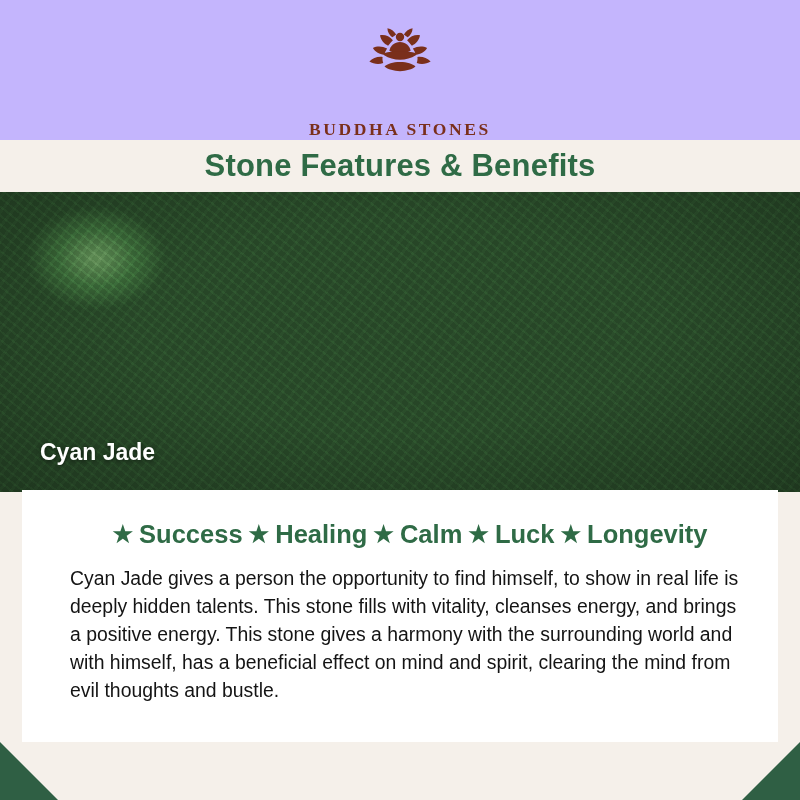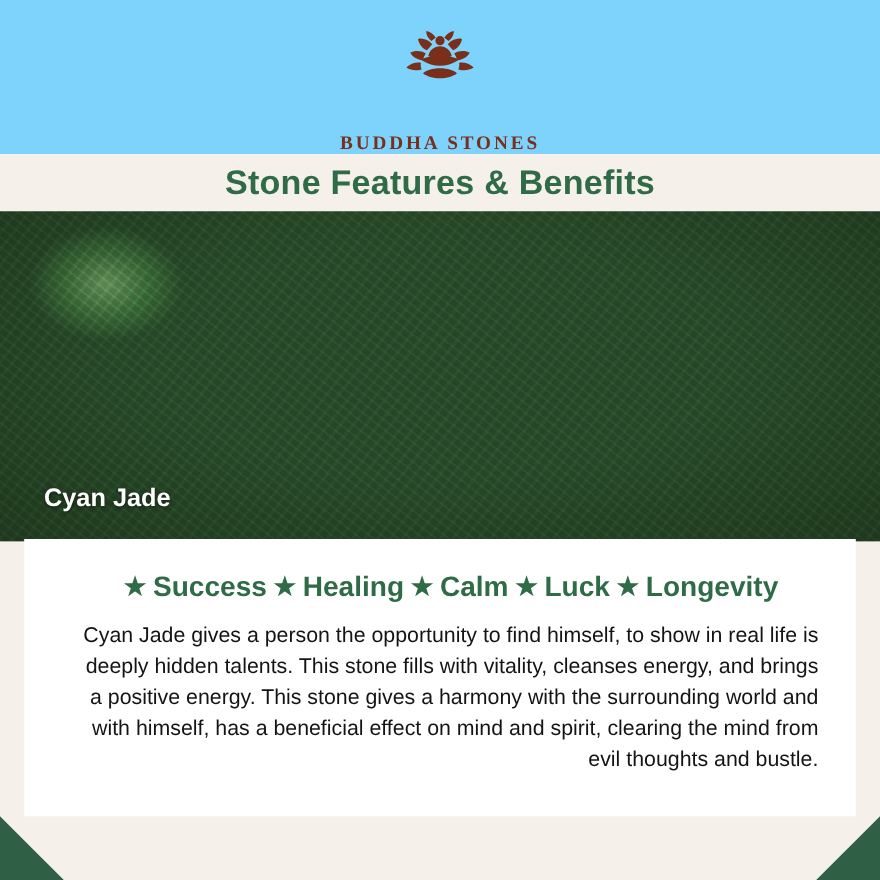--- a/index.html
+++ b/index.html
@@ -40,21 +40,21 @@
   .corner-br {
     bottom: 0; right: 0;
     border-bottom: 58px solid #2f5f44;
     border-left: 58px solid transparent;
   }
 
   
   .header {
     position: relative;
     height: 140px;
-    background: #7dd3fc;
+    background: #c4b5fd;
     display: flex;
     flex-direction: column;
     align-items: center;
     justify-content: flex-start;
     padding-top: 26px;
     z-index: 6;
     gap: 40px;
   }
   .logo-mark { width: 118px; height: 76px; display: block; }
   .brand-name {
@@ -155,21 +155,21 @@
   .kw-star {
     color: #2f6b46;
     font-size: 23px;
     padding: 0 6px;
     vertical-align: 1px;
   }
   .body-text {
     font-size: 19.4px;
     line-height: 1.44;
     color: #141414;
-    text-align: right;
+    text-align: left;
   }
 </style>
 </head>
 <body>
 
 <div class="page">
 
   <div class="corner corner-tl"></div>
   <div class="corner corner-tr"></div>
   <div class="corner corner-bl"></div>

